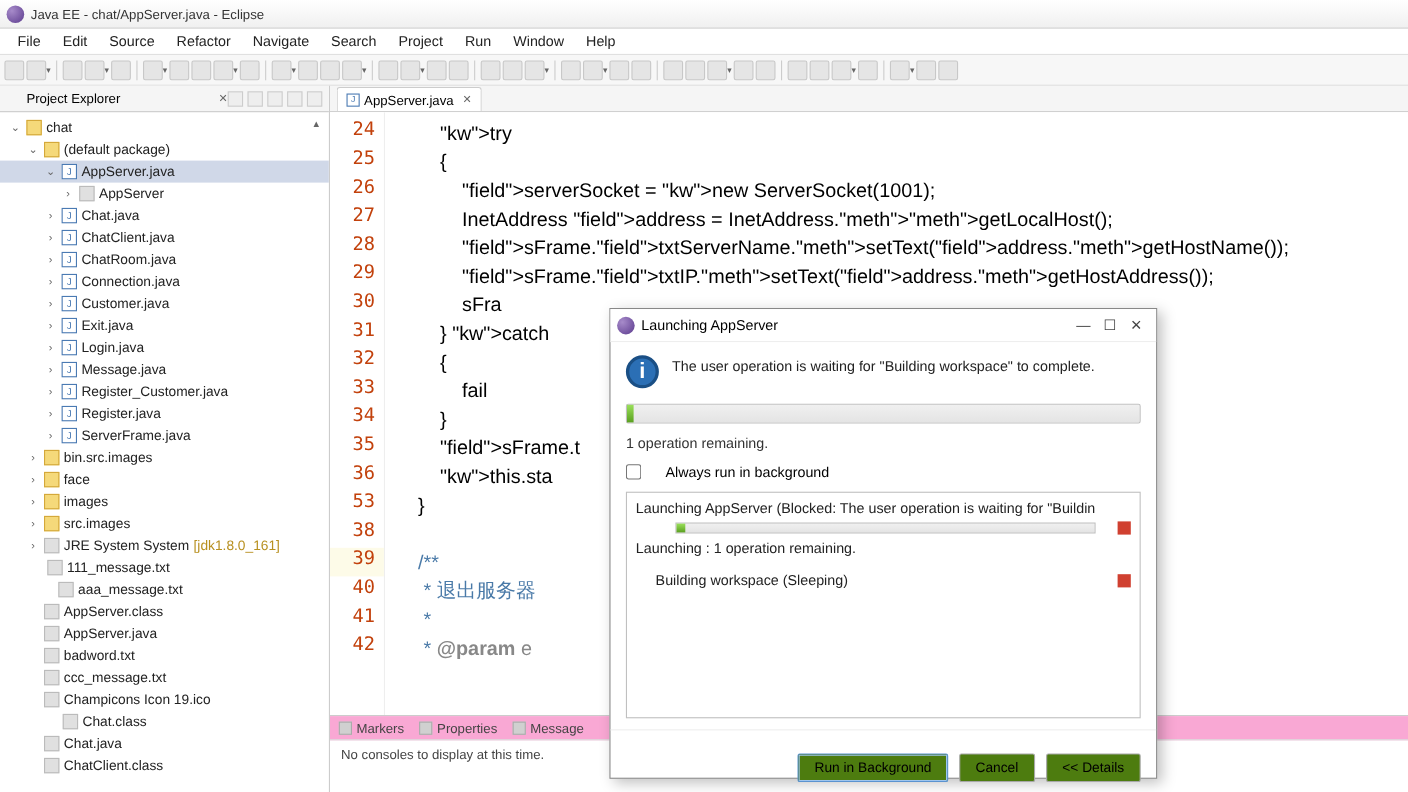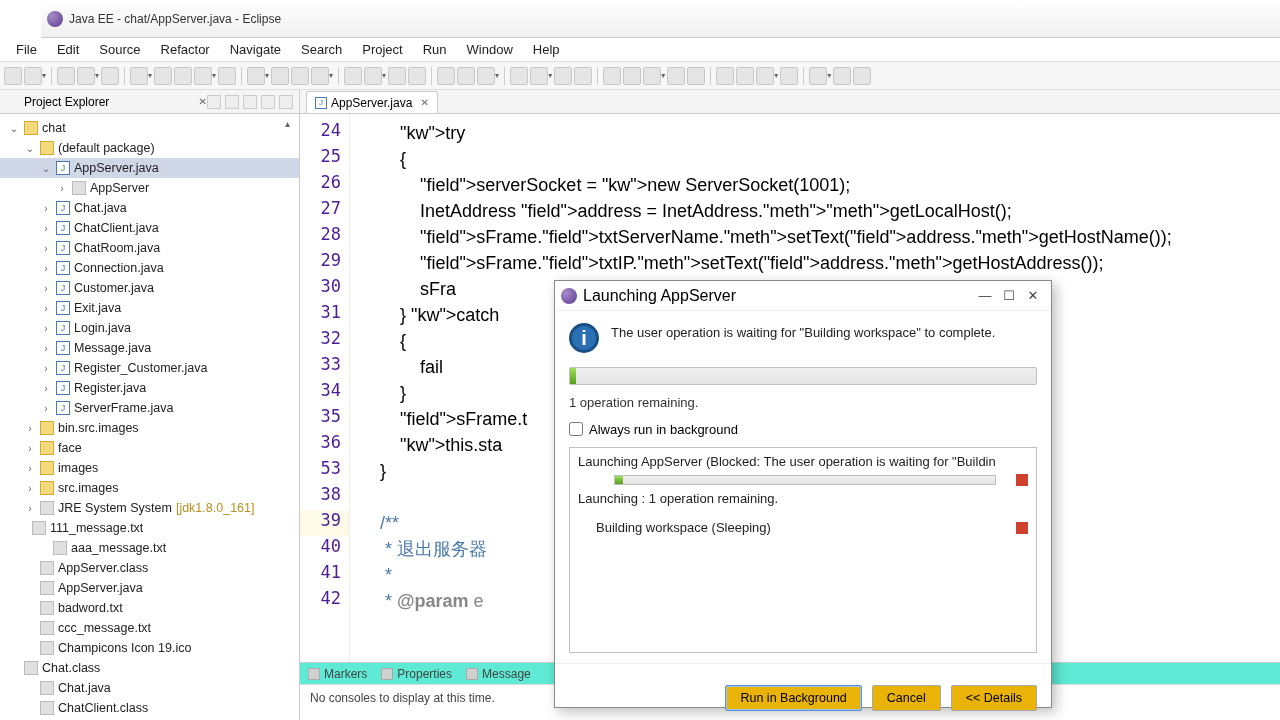--- a/index.html
+++ b/index.html
@@ -1,18 +1,18 @@
 <!DOCTYPE html>
 <html><head>
 <meta charset="utf-8">
 <style>
 * { margin: 0; padding: 0; box-sizing: border-box; font-family: "Segoe UI", Tahoma, sans-serif; }
 body { width: 1280px; height: 720px; overflow: hidden; background: #fff; position: relative; }
 
-.title-bar { height: 38px; background: linear-gradient(#fff,#f0f0f0); display: flex; align-items: center; padding: 0 6px; border-bottom: 1px solid #ccc; font-size: 12px; color: #333; margin-left: 41px; }
+.title-bar { height: 26px; background: linear-gradient(#fff,#f0f0f0); display: flex; align-items: center; padding: 0 6px; border-bottom: 1px solid #ccc; font-size: 12px; color: #333; }
 .title-bar .icon { width: 16px; height: 16px; background: radial-gradient(circle at 30% 30%,#a78bca,#5b3a8d); border-radius: 50%; margin-right: 6px; }
 
 .menu-bar { height: 24px; display: flex; align-items: center; padding: 0 6px; font-size: 13px; color: #222; border-bottom: 1px solid #e0e0e0; }
 .menu-bar span { padding: 2px 10px; cursor: default; }
 
 .tool-bar { height: 28px; background: #f7f7f7; border-bottom: 1px solid #ddd; display: flex; align-items: center; padding: 0 4px; gap: 2px; }
 .tool-bar .tb { width: 18px; height: 18px; background: #e5e5e5; border: 1px solid #c8c8c8; border-radius: 2px; }
 .tool-bar .sep { width: 1px; height: 18px; background: #ccc; margin: 0 3px; }
 .tool-bar .arrow { font-size: 8px; color: #666; margin-left: -2px; }
 
@@ -38,57 +38,57 @@
 .tree-item .sublbl { color: #b89020; margin-left: 4px; }
 .scroll-ind { position: absolute; right: 2px; top: 4px; width: 12px; height: 12px; font-size: 10px; color: #666; }
 
 .editor-area { flex: 1; display: flex; flex-direction: column; position: relative; }
 .tabs { height: 24px; display: flex; align-items: flex-end; background: #f5f5f5; border-bottom: 1px solid #ccc; padding-left: 6px; }
 .tab { height: 22px; display: flex; align-items: center; padding: 0 8px; background: #fff; border: 1px solid #ccc; border-bottom: none; border-radius: 3px 3px 0 0; font-size: 12px; gap: 4px; }
 .tab .ficon { width: 12px; height: 12px; background: #fff; border: 1px solid #4a7ab3; font-size: 8px; color: #4a7ab3; text-align: center; line-height: 10px; }
 
 .code-wrap { flex: 1; display: flex; overflow: hidden; background: #fff; }
 .gutter { width: 50px; background: #fff; border-right: 1px solid #eee; padding-top: 6px; }
-.gutter .ln { height: 26px; text-align: right; padding-right: 8px; font-family: Consolas, monospace; font-size: 17px; color: #4c1d95; }
+.gutter .ln { height: 26px; text-align: right; padding-right: 8px; font-family: Consolas, monospace; font-size: 17px; color: #c2410c; }
 .gutter .ln.hl { background: #fdfbe8; }
 .code { flex: 1; padding: 6px 10px; font-family: Consolas, monospace; font-size: 18px; line-height: 26px; position: relative; }
 .code .line { height: 26px; white-space: pre; }
 .cmt { color: #4a7aa8; }
 .tag { color: #888; font-weight: bold; }
 .param { color: #888; }
 
 .bottom-pane { height: 70px; border-top: 1px solid #ccc; display: flex; flex-direction: column; }
-.bottom-tabs { height: 22px; display: flex; align-items: center; padding: 0 8px; gap: 14px; font-size: 12px; background: #5eead4; border-bottom: 1px solid #ddd; }
+.bottom-tabs { height: 22px; display: flex; align-items: center; padding: 0 8px; gap: 14px; font-size: 12px; background: #f9a8d4; border-bottom: 1px solid #ddd; }
 .bottom-tabs .bt { display: flex; align-items: center; gap: 4px; color: #444; }
 .bottom-tabs .bicon { width: 12px; height: 12px; background: #d0d0d0; border: 1px solid #aaa; }
 .bottom-body { flex: 1; padding: 6px 10px; font-size: 12px; color: #444; }
 
 
 .dialog { position: absolute; left: 554px; top: 280px; width: 498px; height: 428px; background: #fff; border: 1px solid #888; box-shadow: 4px 4px 12px rgba(0,0,0,0.25); display: flex; flex-direction: column; font-size: 12.5px; }
 .dlg-title { height: 30px; display: flex; align-items: center; padding: 0 6px; background: #fff; border-bottom: 1px solid #eee; }
 .dlg-title .dicon { width: 16px; height: 16px; background: radial-gradient(circle at 30% 30%,#a78bca,#5b3a8d); border-radius: 50%; margin-right: 6px; }
-.dlg-title .txt { flex: 1; font-size: 16px; }
+.dlg-title .txt { flex: 1; font-size: 13px; }
 .dlg-title .wbtn { width: 24px; height: 20px; display: flex; align-items: center; justify-content: center; font-size: 13px; color: #444; }
 .dlg-body { flex: 1; padding: 12px 14px 0 14px; display: flex; flex-direction: column; }
 .dlg-msg { display: flex; align-items: flex-start; gap: 12px; margin-bottom: 14px; }
 .info-icon { width: 30px; height: 30px; border-radius: 50%; background: #2b6fb5; color: #fff; font-weight: bold; font-size: 20px; display: flex; align-items: center; justify-content: center; border: 3px solid #1a4f85; }
 .dlg-msg .txt { flex: 1; font-size: 13px; color: #222; padding-top: 2px; }
 .progress { height: 18px; background: linear-gradient(#f0f0f0,#e4e4e4); border: 1px solid #c0c0c0; border-radius: 2px; margin-bottom: 10px; position: relative; }
 .progress .fill { position: absolute; left: 0; top: 0; bottom: 0; width: 6px; background: linear-gradient(#9ae05a,#5aa020); }
 .remaining { font-size: 13px; color: #333; margin-bottom: 12px; }
-.chk-row { display: flex; align-items: flex-start; gap: 6px; font-size: 13px; margin-bottom: 10px; }
+.chk-row { display: flex; align-items: flex-start; gap: 22px; font-size: 13px; margin-bottom: 10px; }
 .chk-row input { width: 14px; height: 14px; }
 .ops-box { border: 1px solid #c0c0c0; background: #fff; flex: 1; margin-bottom: 10px; padding: 6px 8px; font-size: 13px; color: #222; display: flex; flex-direction: column; gap: 4px; }
 .op-row { display: flex; align-items: center; }
 .op-icon { width: 14px; height: 14px; margin-right: 4px; }
 .op-stop { width: 12px; height: 12px; background: #d04030; margin-left: auto; }
 .op-progress { height: 10px; background: linear-gradient(#f0f0f0,#e4e4e4); border: 1px solid #c0c0c0; margin: 2px 20px 2px 18px; position: relative; }
 .op-progress .fill { position: absolute; left: 0; top: 0; bottom: 0; width: 8px; background: linear-gradient(#9ae05a,#5aa020); }
 .dlg-buttons { height: 44px; display: flex; align-items: center; justify-content: flex-end; gap: 10px; padding: 0 14px; border-top: 1px solid #eee; }
-.dlg-buttons button { height: 26px; padding: 0 14px; font-size: 12.5px; background: #eab308; border: 1px solid #a8a8a8; border-radius: 2px; margin-top: 25px; }
+.dlg-buttons button { height: 26px; padding: 0 14px; font-size: 12.5px; background: #4d7c0f; border: 1px solid #a8a8a8; border-radius: 2px; margin-top: 25px; }
 .dlg-buttons button.primary { border: 1px solid #5b93d0; box-shadow: 0 0 0 1px #9ec5ee inset; }
 </style>
 </head>
 <body>
 
 <div class="title-bar">
   <span class="icon"></span>
   <span>Java EE - chat/AppServer.java - Eclipse</span>
 </div>
 
@@ -277,21 +277,21 @@
           <span class="tw">›</span>
           <span class="ficon"></span>
           <span class="lbl">src.images</span>
         </div>
         <div class="tree-item lib" style="padding-left: 24px;">
           <span class="tw">›</span>
           <span class="ficon"></span>
           <span class="lbl">JRE System System</span>
           <span class="sublbl">[jdk1.8.0_161]</span>
         </div>
-        <div class="tree-item file" style="padding-left: 16px; align-items: center;">
+        <div class="tree-item file" style="padding-left: 27px; align-items: center;">
           <span class="tw"></span>
           <span class="ficon"></span>
           <span class="lbl">111_message.txt</span>
         </div>
         <div class="tree-item file" style="padding-left: 37px;">
           <span class="tw"></span>
           <span class="ficon"></span>
           <span class="lbl">aaa_message.txt</span>
         </div>
         <div class="tree-item file" style="padding-left: 24px;">
@@ -312,21 +312,21 @@
         <div class="tree-item file" style="padding-left: 24px;">
           <span class="tw"></span>
           <span class="ficon"></span>
           <span class="lbl">ccc_message.txt</span>
         </div>
         <div class="tree-item file" style="padding-left: 24px;">
           <span class="tw"></span>
           <span class="ficon"></span>
           <span class="lbl">Champicons Icon 19.ico</span>
         </div>
-        <div class="tree-item file" style="padding-left: 8px;">
+        <div class="tree-item file" style="padding-left: 41px;">
           <span class="tw"></span>
           <span class="ficon"></span>
           <span class="lbl">Chat.class</span>
         </div>
         <div class="tree-item file" style="padding-left: 24px;">
           <span class="tw"></span>
           <span class="ficon"></span>
           <span class="lbl">Chat.java</span>
         </div>
         <div class="tree-item file" style="padding-left: 24px;">

